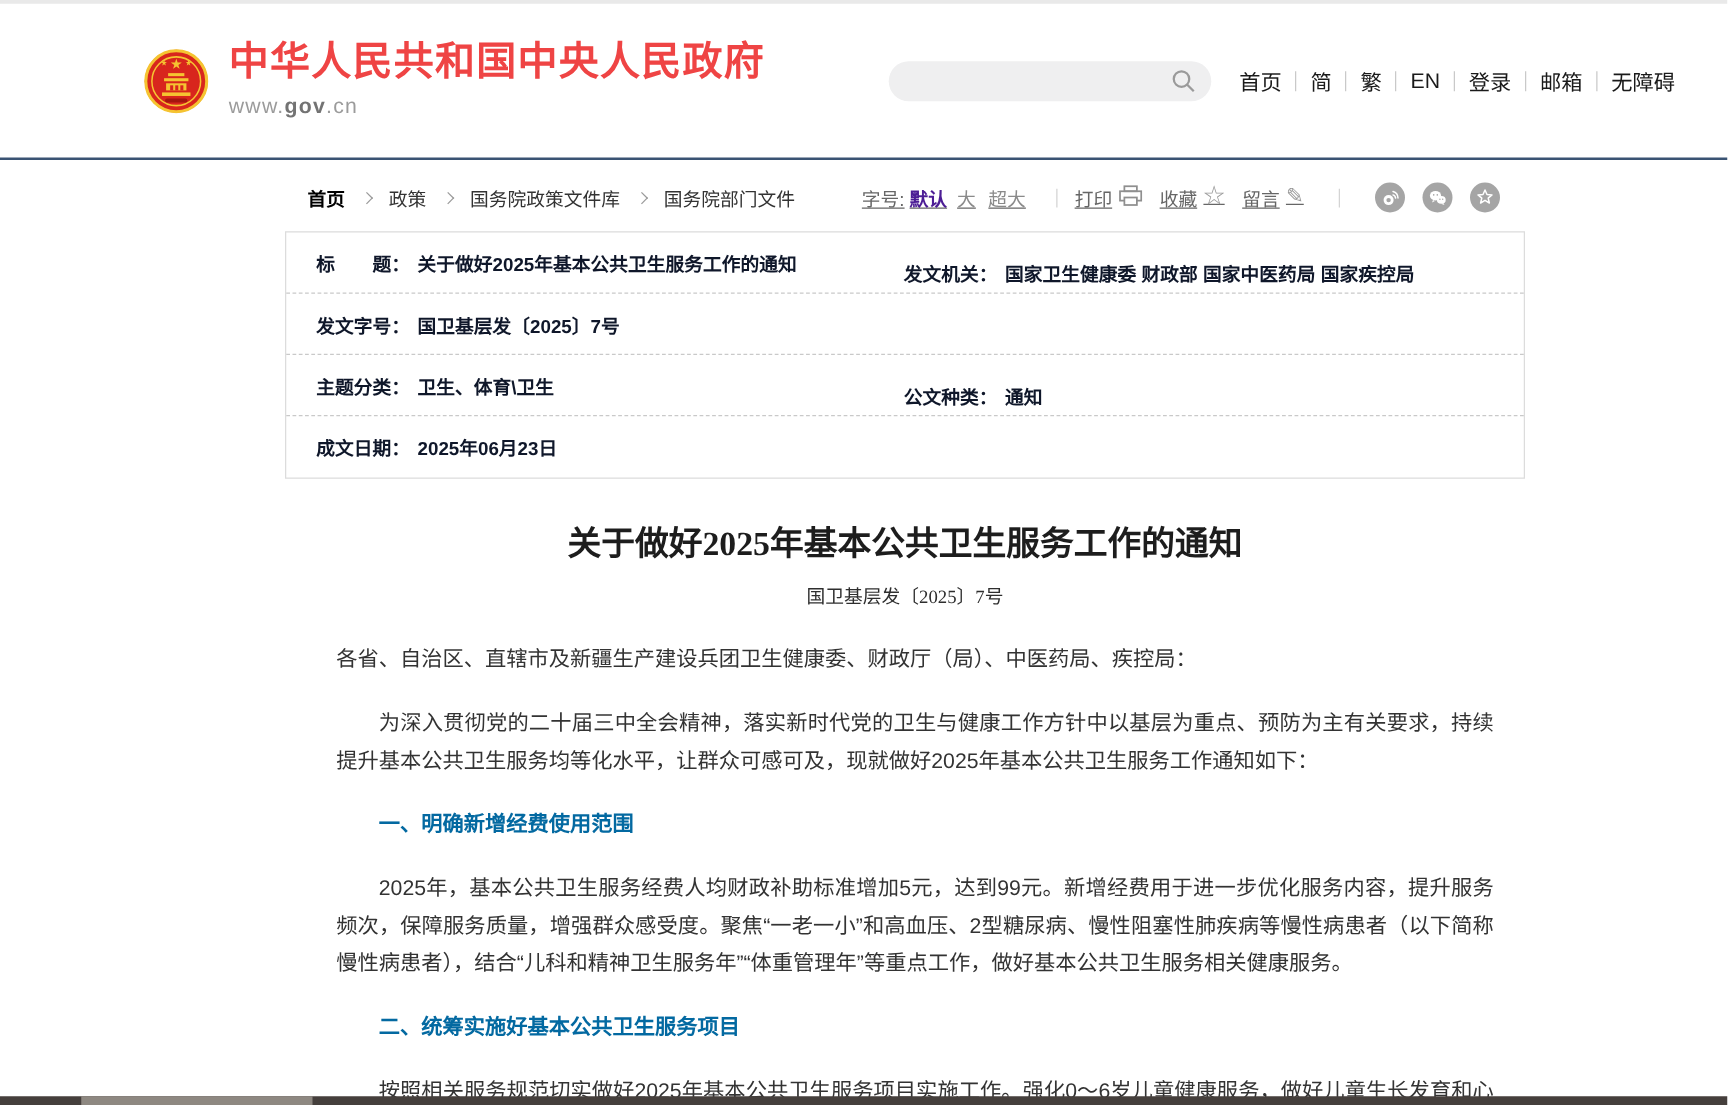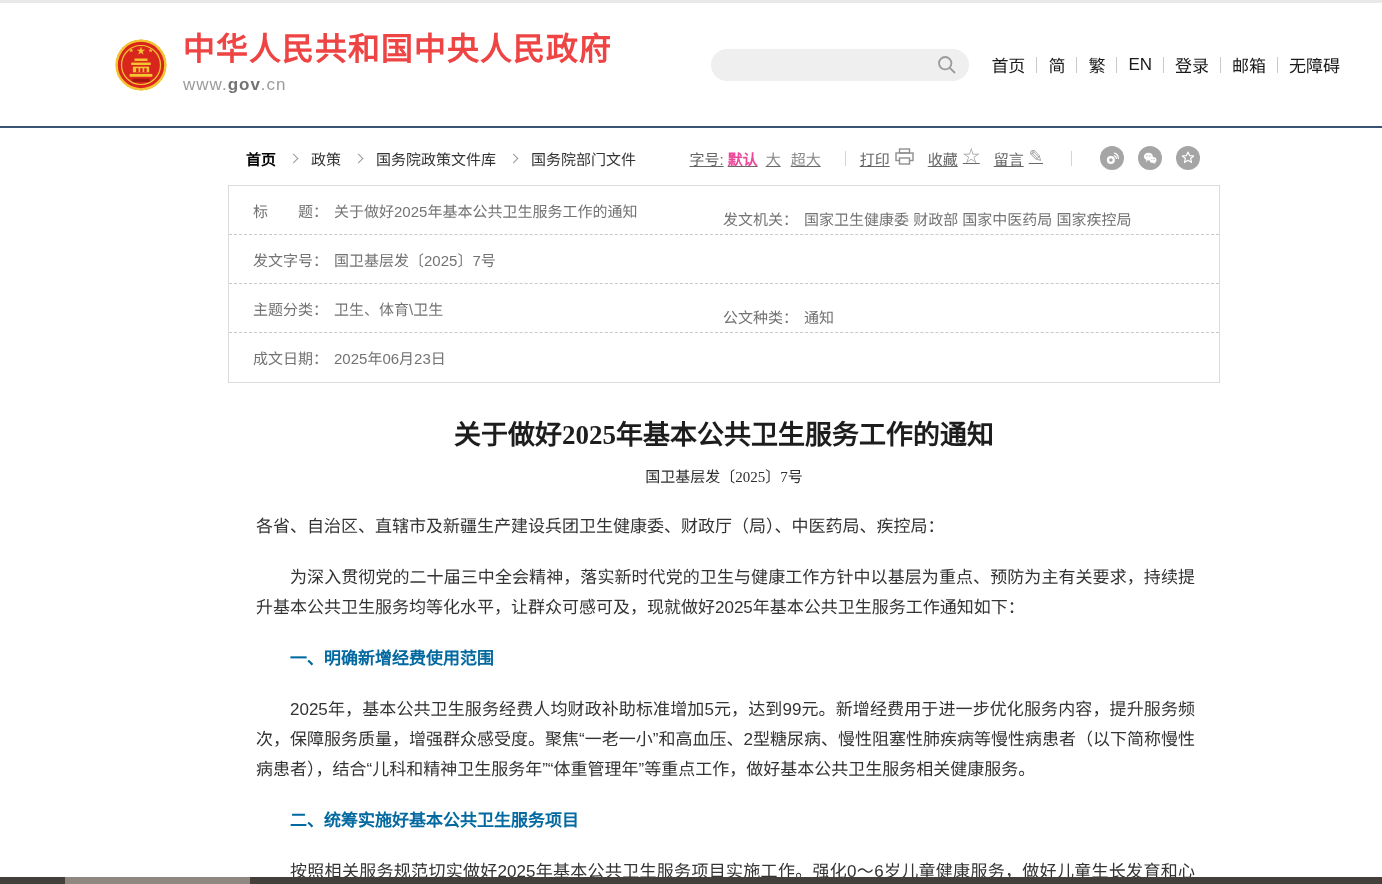--- a/index.html
+++ b/index.html
@@ -41,51 +41,51 @@
   .main-col { width:992px; margin-left:228px; }
 
   
   .crumb-row { display:flex; align-items:center; justify-content:space-between; margin-top:17px; padding:0 20px 0 18px; height:26px; }
   .breadcrumb { display:flex; align-items:center; font-size:15px; color:#333; }
   .breadcrumb .crumb { cursor:pointer; white-space:nowrap; }
   .breadcrumb .crumb.first { font-weight:bold; color:#000; }
   .breadcrumb .chev { width:7px; height:7px; border-top:1px solid #9a9a9a; border-right:1px solid #9a9a9a; transform:rotate(45deg); margin:0 14px; flex:0 0 auto; }
   .doc-tools { display:flex; align-items:center; font-size:15px; color:#666;text-decoration:underline; }
   .doc-tools .fs-label { color:#666; }
-  .fs-default { color:#ec4899; font-weight:bold; margin:0 8px 0 4px; cursor:pointer; }
+  .fs-default { color:#4c1d95; font-weight:bold; margin:0 8px 0 4px; cursor:pointer; }
   .fs-opt { color:#8a8a8a; margin-right:10px; cursor:pointer; }
   .doc-tools .bar { width:1px; height:15px; background:#d4d4d4; margin:0 14px; }
   .tool-btn { display:flex; margin-right:14px; cursor:pointer; color:#666; }
   .tool-btn .glyph { margin-left:5px; color:#9a9a9a; font-size:17px; line-height:1; }
   .tool-btn svg { margin-left:5px; }
   .share-group { display:flex; align-items:center; }
   .share-circle { width:24px; height:24px; border-radius:50%; background:#a5a5a5; margin-left:14px; cursor:pointer;
                   display:flex; align-items:center; justify-content:center; }
 
   
   .meta-box { border:1px solid #dcdcdc; margin-top:14px; background:#fff; }
   .meta-row { display:flex; align-items:center; min-height:49px; border-bottom:1px dashed #c9c9c9; }
   .meta-row:last-child { border-bottom:none; }
-  .meta-cell { display:flex; align-items:flex-start; font-size:15px; color:#737373; }
+  .meta-cell { display:flex; align-items:flex-start; font-size:15px; color:#0f172a;font-weight:bold; }
   .meta-cell.left { width:494px; padding-left:24px; flex:0 0 auto; }
   .meta-cell.right { flex:1; padding-right:10px;margin-top:16px; }
   .meta-label { white-space:pre; flex:0 0 auto; }
   .meta-value { margin-left:6px; white-space:pre-wrap; }
 
   
   .article-title {
     text-align:center; margin-top:30px;
     font-family:"Liberation Serif", serif; font-size:27px; font-weight:bold; color:#1d1d1d;
   }
   .article-docnum {
     text-align:center; margin-top:13px;
     font-family:"Liberation Serif", serif; font-size:15px; color:#2e2e2e;
   }
   .article-body { margin-top:26px; padding:0 25px 0 28px; font-size:17px; line-height:30px; color:#333; text-align:justify; }
-  .article-body p { margin:0 0 21px 0; }
+  .article-body p { margin:0 0 21px 13px; }
   .article-body .indent { text-indent:2em; }
   .article-body .sec-heading { font-weight:bold; text-indent:2em; color:#0369a1;font-family:Liberation Serif, serif; }
 
   
   .h-scrollbar { position:absolute; left:0; bottom:0; width:1382px; height:7px; background:#453f3c; }
   .h-scrollbar .thumb { position:absolute; left:65px; top:0; width:185px; height:7px; background:#8e8881; }
 </style>
 </head>
 <body>
 

